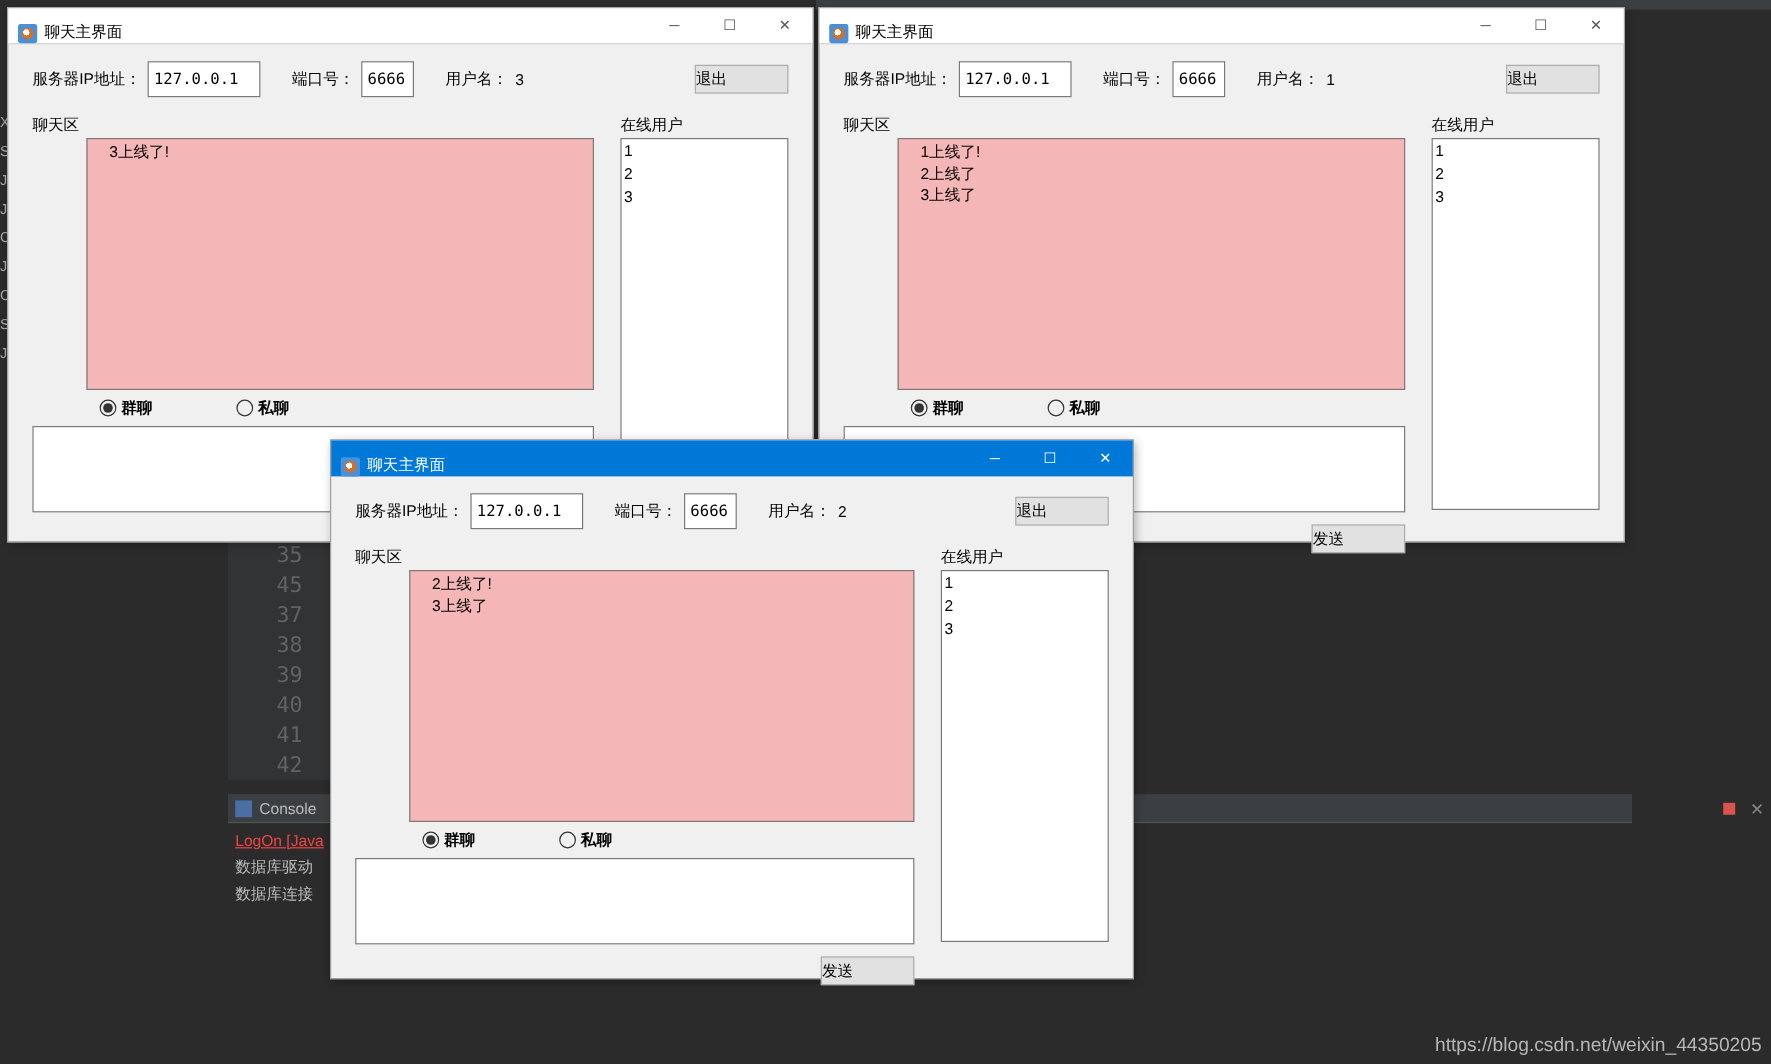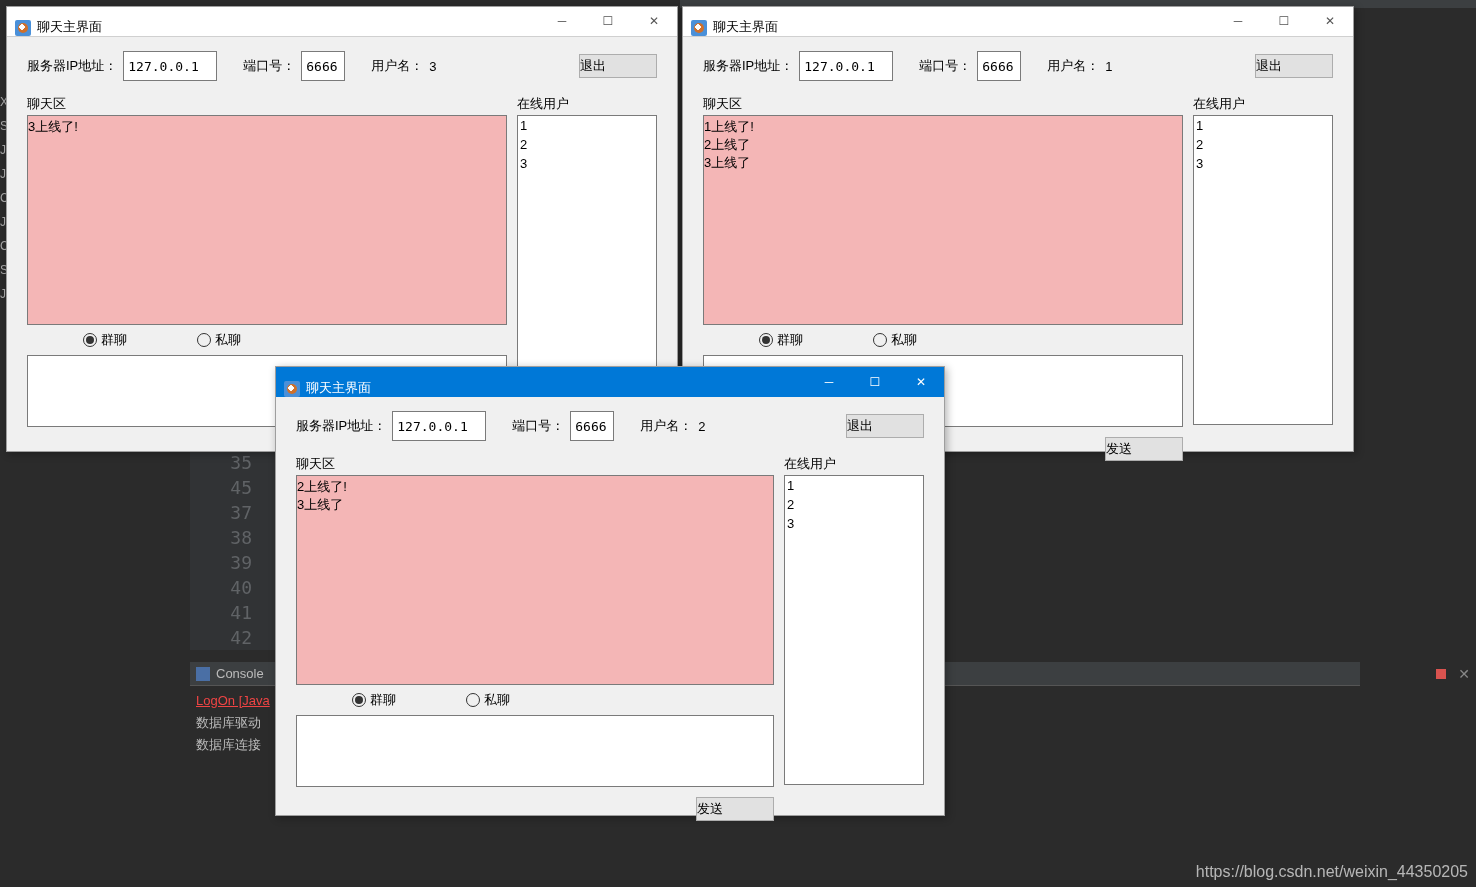--- a/index.html
+++ b/index.html
@@ -91,49 +91,50 @@
   .btn {
     border: 1px solid #adadad;
     background: #e1e1e1;
     height: 24px;
     min-width: 78px;
     text-align: left;
     line-height: 22px;
     cursor: default;
   }
 
-  .midrow { display: flex; gap: 10px; }
+  .midrow { display: flex; gap: 22px; }
   .col-left { flex: 1; display:flex; flex-direction:column;}
   .col-right { width: 140px; display:flex; flex-direction:column;}
   .section-label { margin-bottom: 2px; }
   .chat-area {
     background: #f4b6b6;
     border: 1px solid #7a7a7a;
     height: 210px;
-    padding: 2px 0;
+    padding: 2px 18px;
     white-space: pre-line;
     overflow: hidden;
+    margin-left: 45px;
   }
   .user-list {
     background: #fff;
     border: 1px solid #7a7a7a;
     height: 310px;
     padding: 0 2px;
     font-family: sans-serif;
   }
   .user-list div{line-height:19px;}
 
   .radio-row {
     display: flex;
     gap: 70px;
     padding: 6px 0 6px 56px;
     align-items: center;
   }
   .radio {
-    display: flex; align-items: center; gap: 4px;
+    display: flex; align-items: center; gap: 4px; font-weight: bold;
   }
   .radio .circle {
     width: 14px; height: 14px; border: 1px solid #333; border-radius: 50%;
     display: flex; align-items: center; justify-content: center;
   }
   .radio .circle.checked::after {
     content:""; width:8px;height:8px;background:#333;border-radius:50%;
   }
   .msg-input {
     background: #fff;

